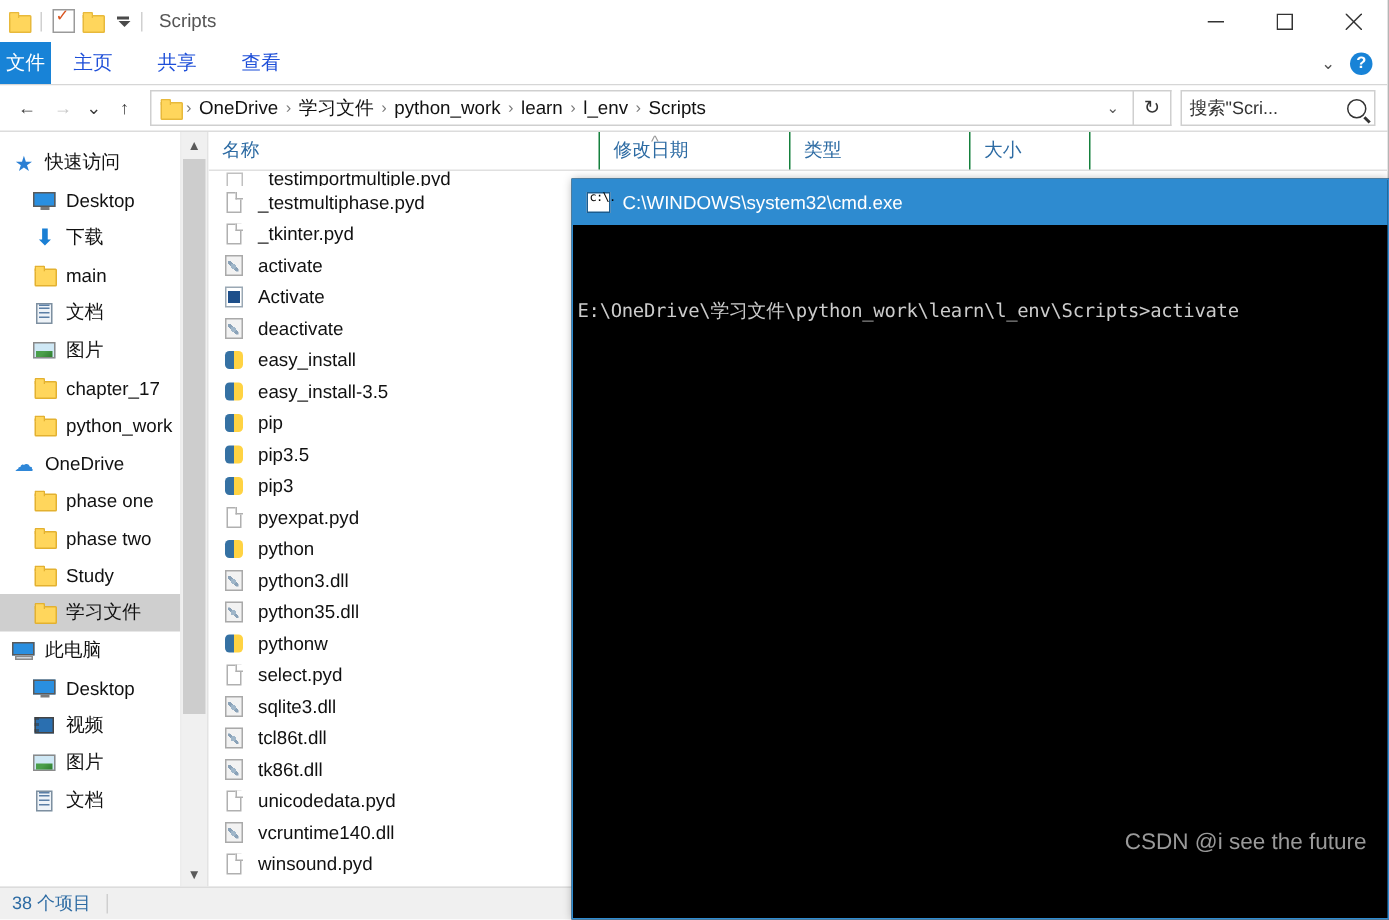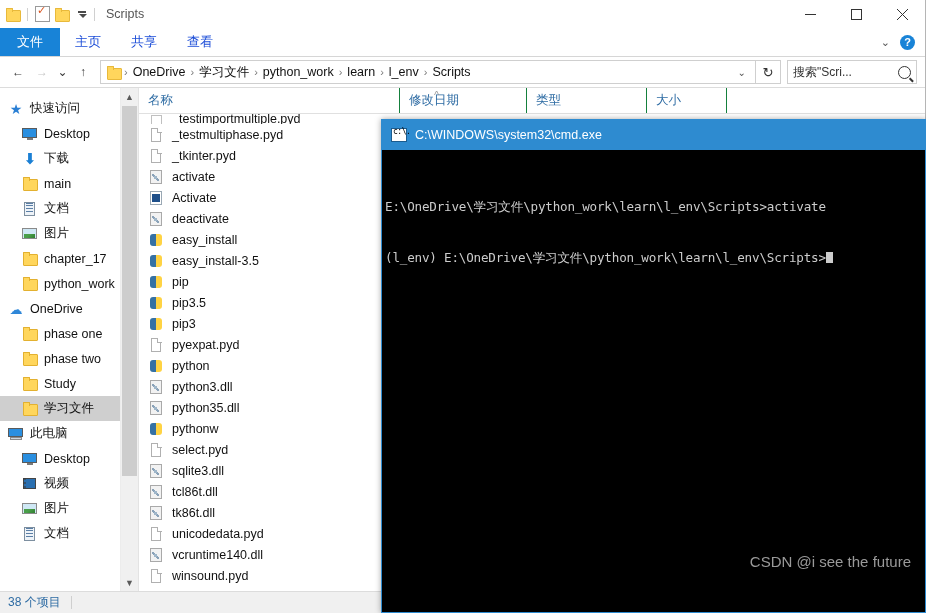--- a/index.html
+++ b/index.html
@@ -29,21 +29,21 @@
   .caret-dn-wrap{display:flex;flex-direction:column;align-items:center;gap:1px;margin-left:2px;}
   .caret-bar{width:8px;height:2px;background:#4a4a4a;}
   .title-text{margin-left:9px;color:#555;font-size:12.5px;}
   .wincontrols{margin-left:auto;display:flex;}
   .wc{width:46px;height:28px;display:flex;align-items:center;justify-content:center;color:#333;}
   .wc svg{display:block;}
 
   
   .ribbon{height:28px;display:flex;align-items:stretch;border-bottom:1px solid #d6d6d6;background:#fff;}
   .tab{display:flex;align-items:center;padding:0 15px;font-size:13px;color:#1d4ed8;cursor:default;}
-  .tab.file{background:#1883d7;color:#fff;padding:0 17px;}
+  .tab.file{background:#1883d7;color:#fff;padding:0 4px;}
   .ribbon-right{margin-left:auto;display:flex;align-items:center;gap:10px;padding-right:10px;}
   .chev-sm{color:#555;font-size:11px;}
   .help-ico{width:15px;height:15px;border-radius:50%;background:#1883d7;color:#fff;font-size:11px;
      font-weight:bold;display:flex;align-items:center;justify-content:center;}
 
   
   .addrbar{height:30px;display:flex;align-items:center;padding:0 8px 0 6px;gap:0px;background:#fff;}
   .nav-btn{width:24px;height:24px;display:flex;align-items:center;justify-content:center;color:#3a3a3a;}
   .nav-btn.dim{color:#c6c6c6;}
   .nav-btn.small{width:17px;}
@@ -449,16 +449,15 @@
   </div>
 </div>
 
 <div class="cmdwin">
   <div class="cmdtitle">
     <span class="cmdicon"></span>
     <span>C:\WINDOWS\system32\cmd.exe</span>
   </div>
   <div class="cmdbody">
     <div>E:\OneDrive\学习文件\python_work\learn\l_env\Scripts&gt;activate</div>
-    <div><span>(l_env) E:\OneDrive\学习文件\python_work\learn\l_env\Scripts&gt;</span><span class="cursor"></span></div>
   </div>
   <div class="watermark">CSDN @i see the future</div>
 </div>
 
 </body></html>

